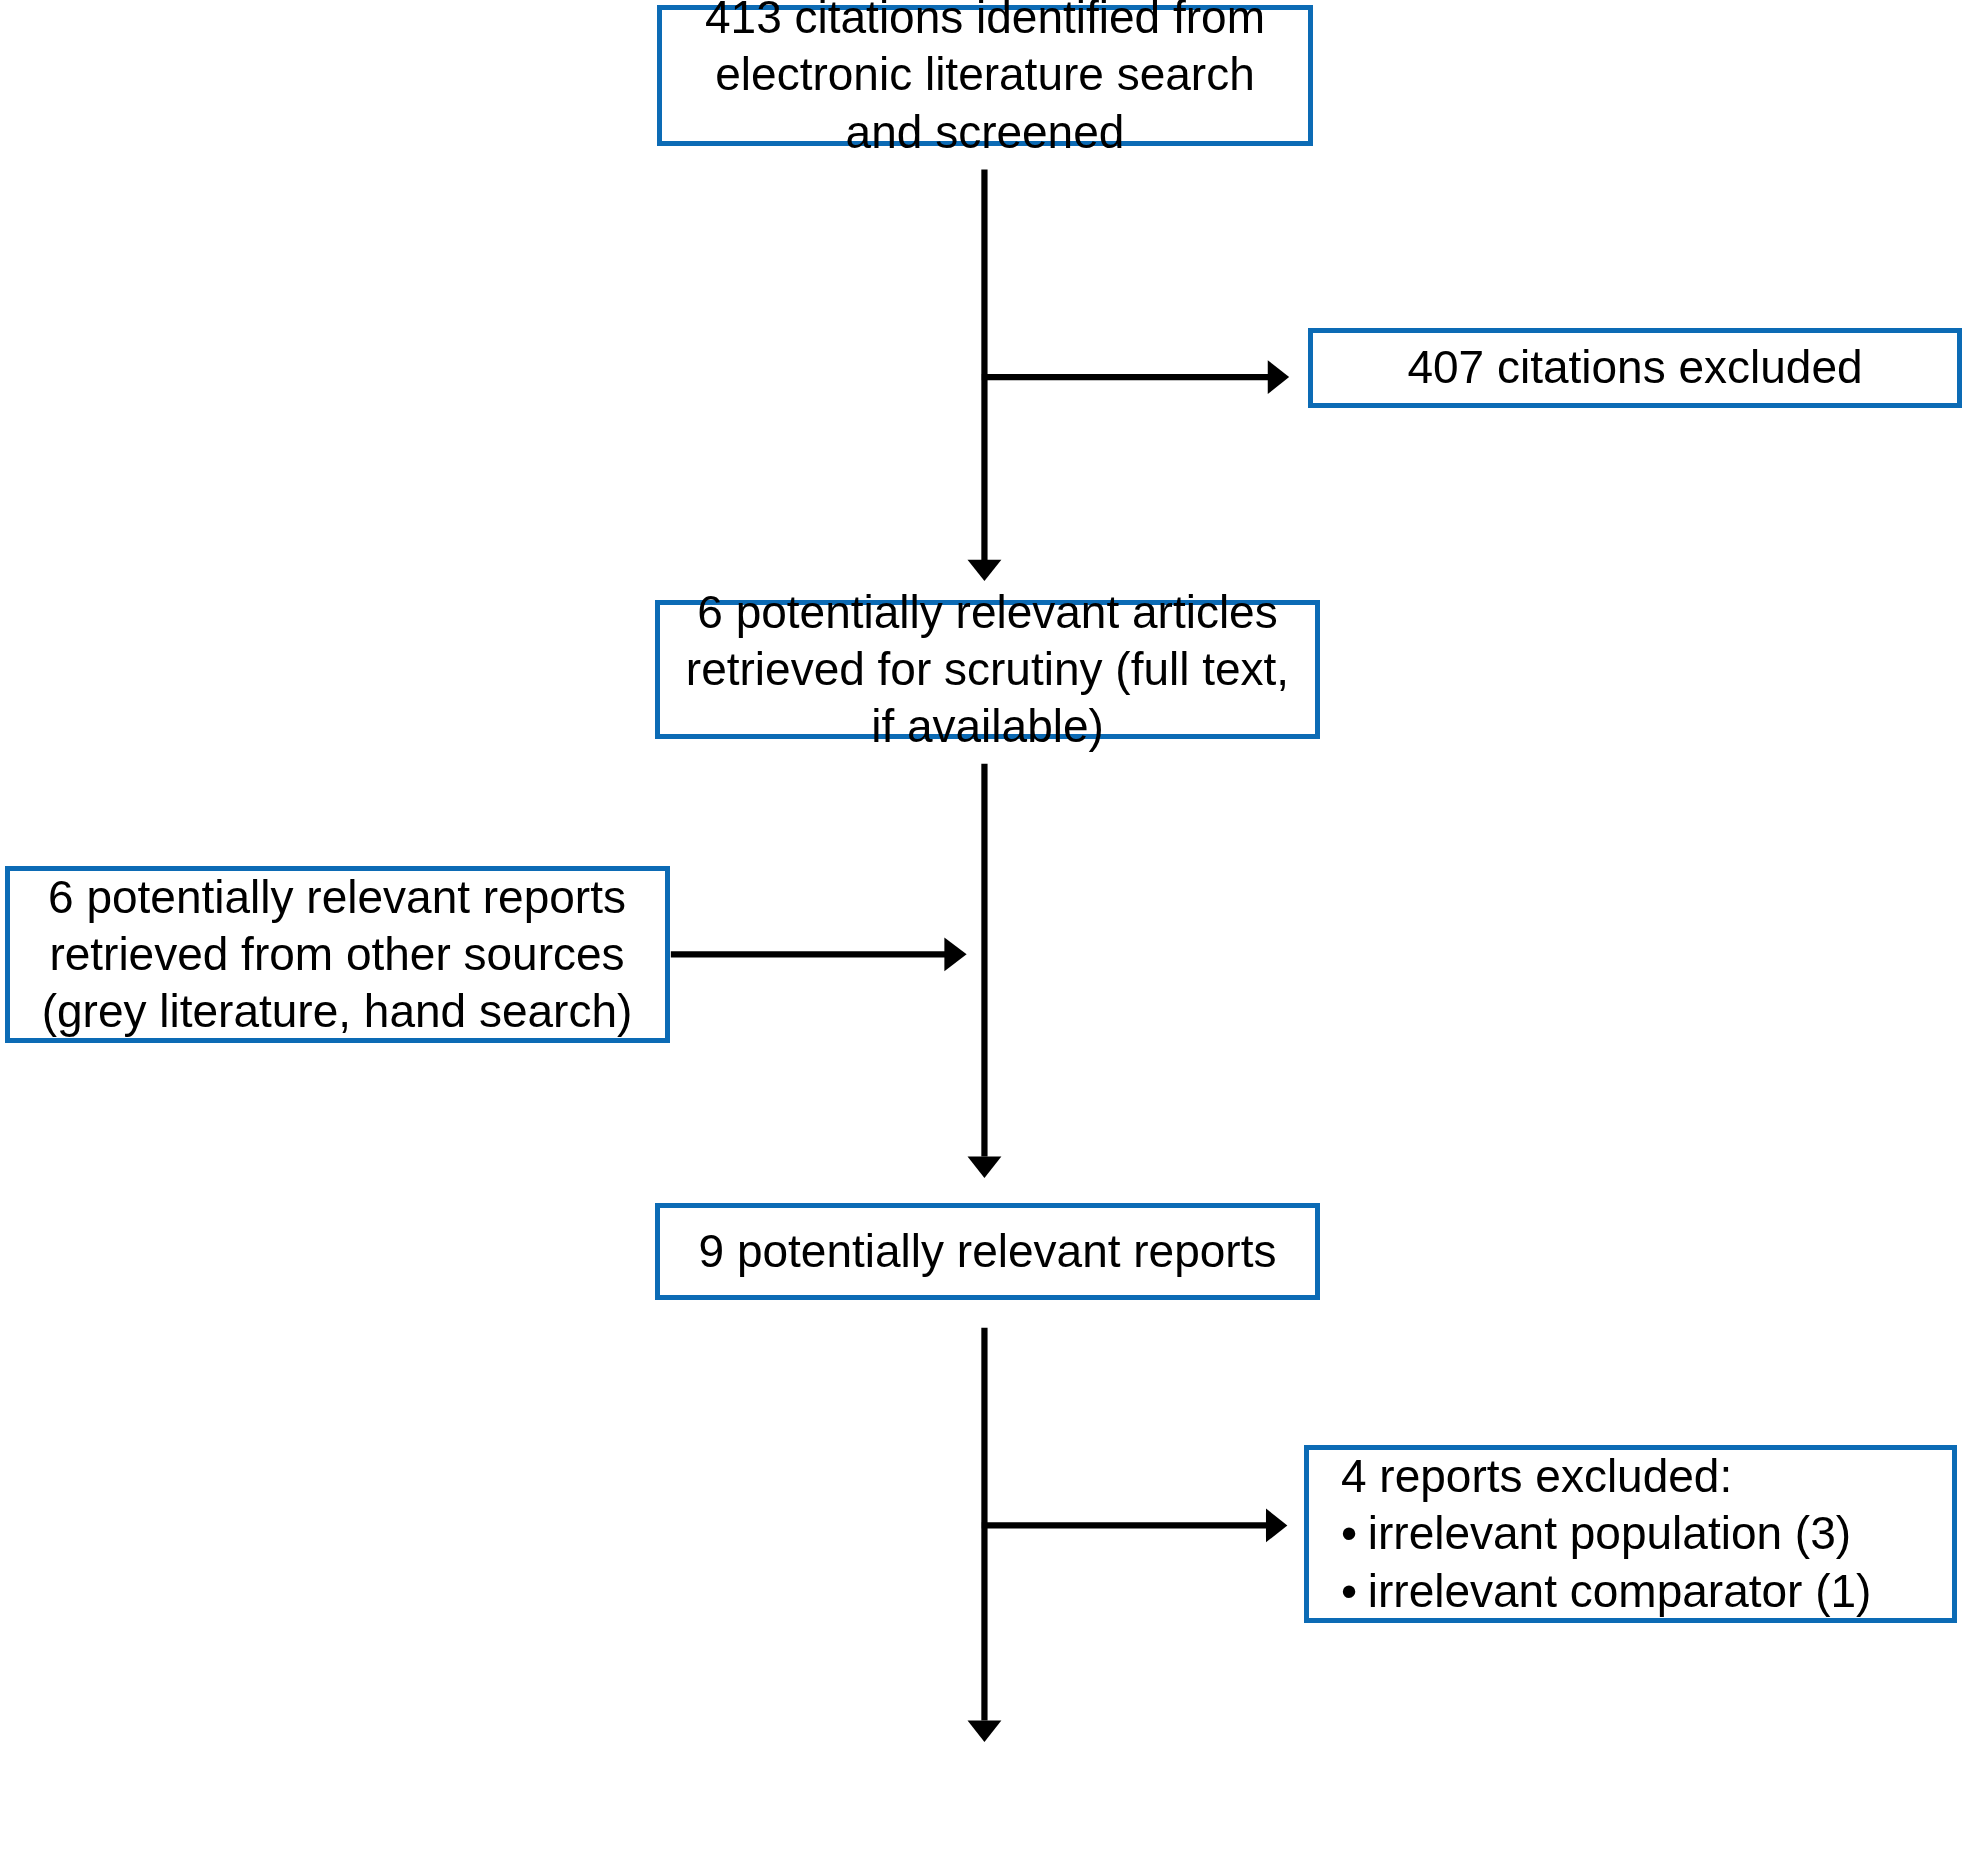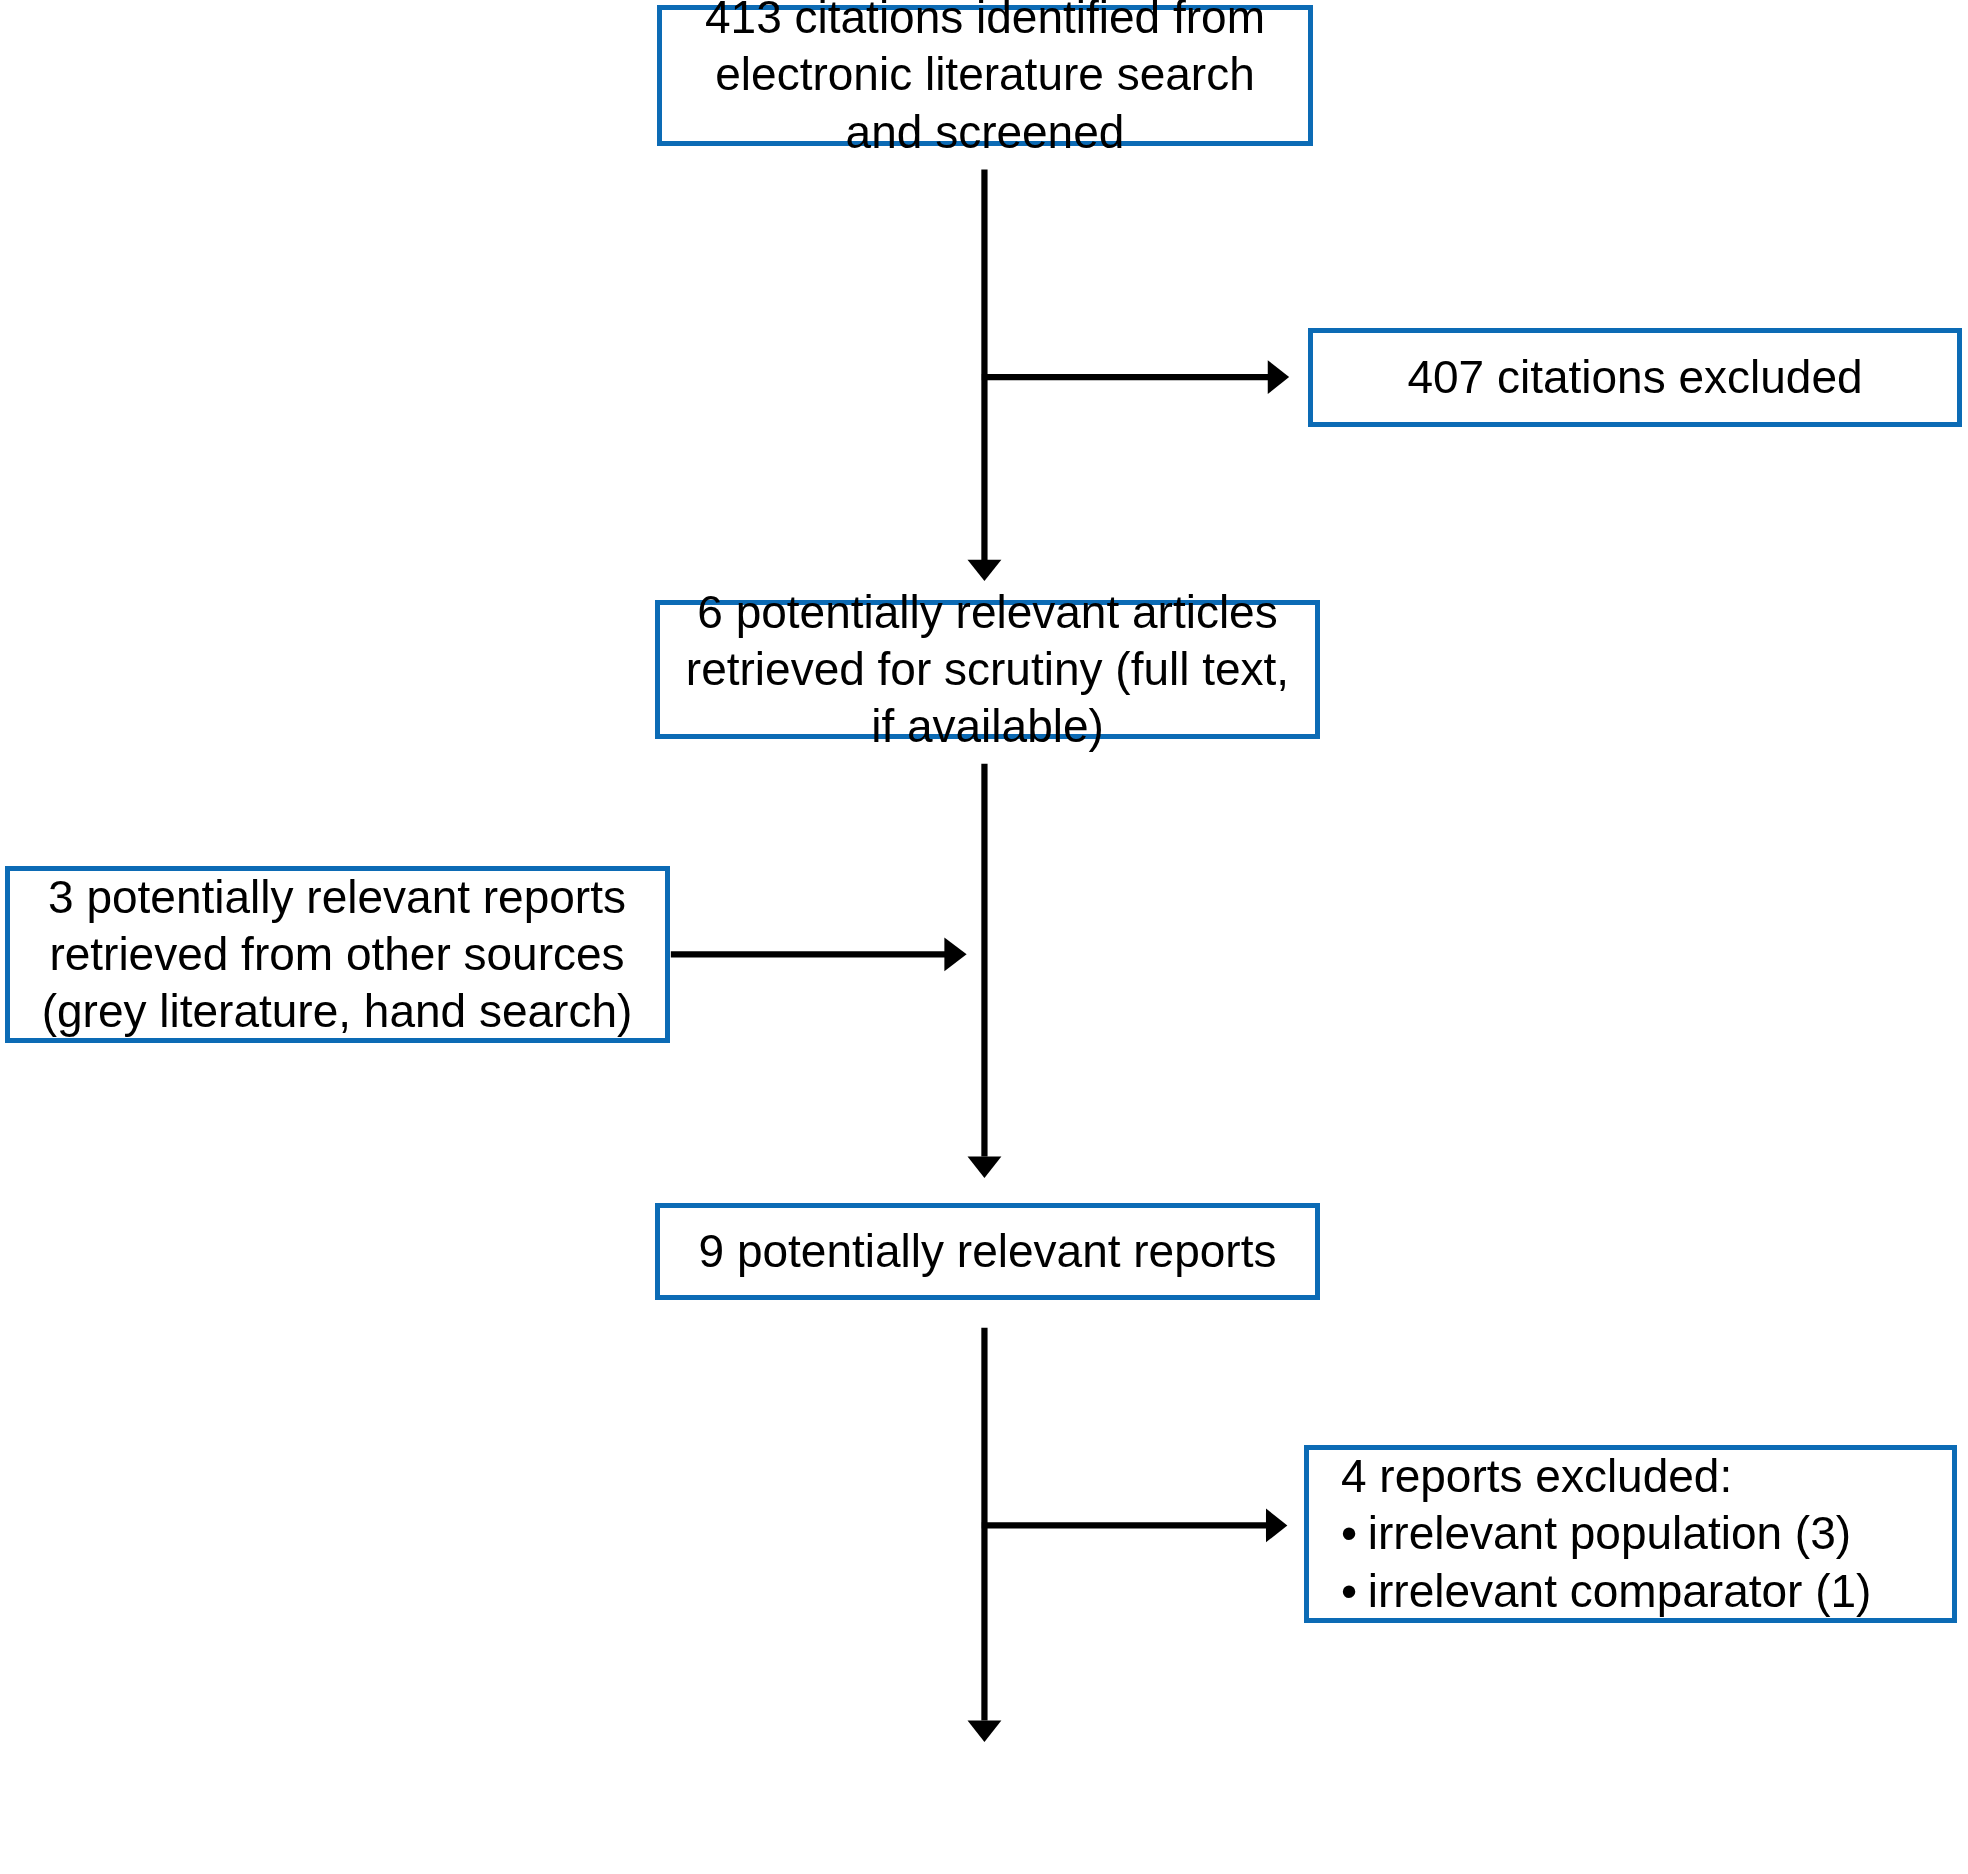--- a/index.html
+++ b/index.html
@@ -54,21 +54,21 @@
     align-items: flex-start;
     text-align: left;
     padding-left: 32px;
     padding-right: 18px;
     margin-top: 8px;
   }
   .bullet-line { display: flex; align-items: baseline; }
   .bullet-glyph { margin-right: 10.7px; }
   
   .box-identified          { left: 657px;  top: 4.5px;    width: 656px; height: 141px; }
-  .box-excluded-citations  { left: 1308px; top: 328px;  width: 654px; height: 99px; }
+  .box-excluded-citations  { left: 1308px; top: 328px;  width: 654px; height: 80px; }
   .box-retrieved-articles  { left: 655px;  top: 600px;  width: 665px; height: 139px; }
   .box-other-sources       { left: 4.5px;    top: 866px;  width: 665px; height: 177px; }
   .box-relevant-reports    { left: 655px;  top: 1203px; width: 665px; height: 97px; }
   .box-excluded-reports    { left: 1304px; top: 1437px; width: 653px; height: 178px; }
   .box-included            { left: 657px;  top: 1769px; width: 663px; height: 97px; }
 </style>
 </head>
 <body>
 
 <div class="canvas">
@@ -112,21 +112,21 @@
 
   <div class="box box-excluded-citations">
     <span>407 citations excluded</span>
   </div>
 
   <div class="box box-retrieved-articles">
     <span>6 potentially relevant articles retrieved for scrutiny (full text, if available)</span>
   </div>
 
   <div class="box box-other-sources">
-    <span>3 potentially relevant reports retrieved from other sources (grey literature, hand search)</span>
+    <span>6 potentially relevant reports retrieved from other sources (grey literature, hand search)</span>
   </div>
 
   <div class="box box-relevant-reports">
     <span>9 potentially relevant reports</span>
   </div>
 
   <div class="box box-excluded-reports left-align">
     <span>4 reports excluded:</span>
     <span class="bullet-line">
       <span class="bullet-glyph">•</span>

